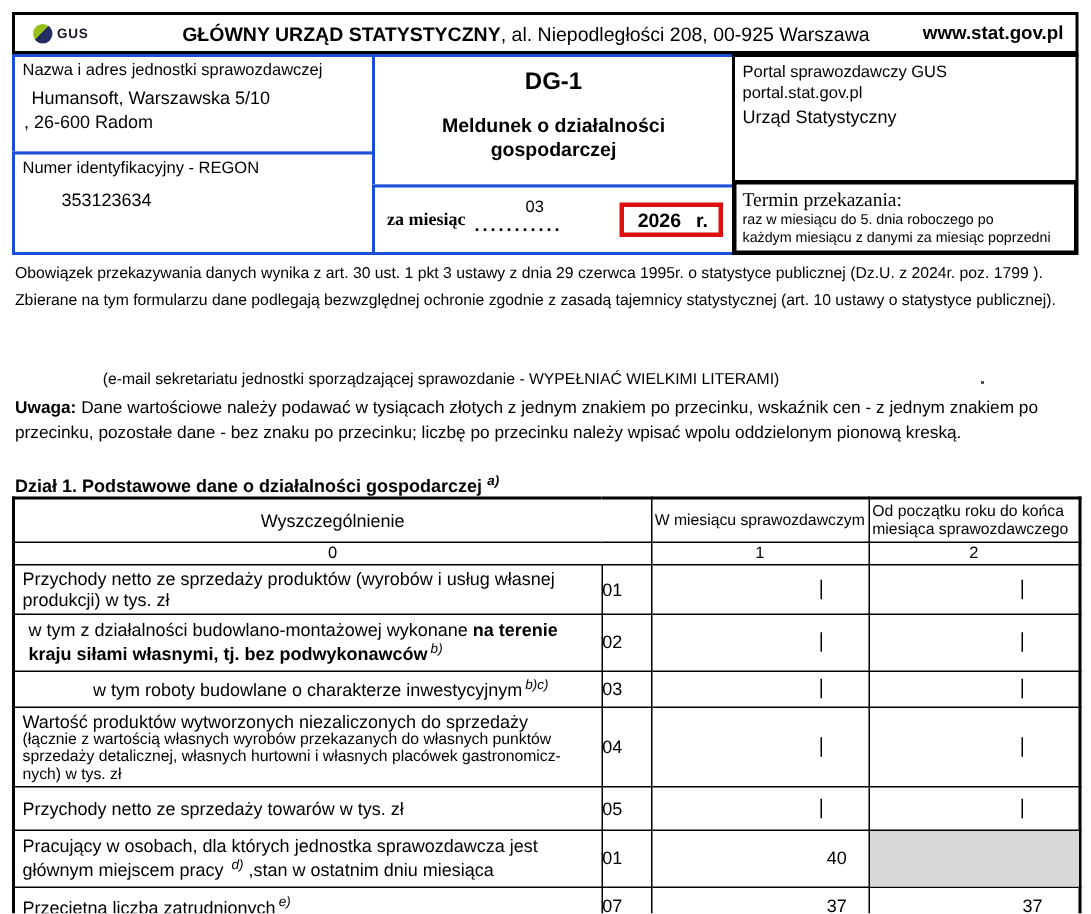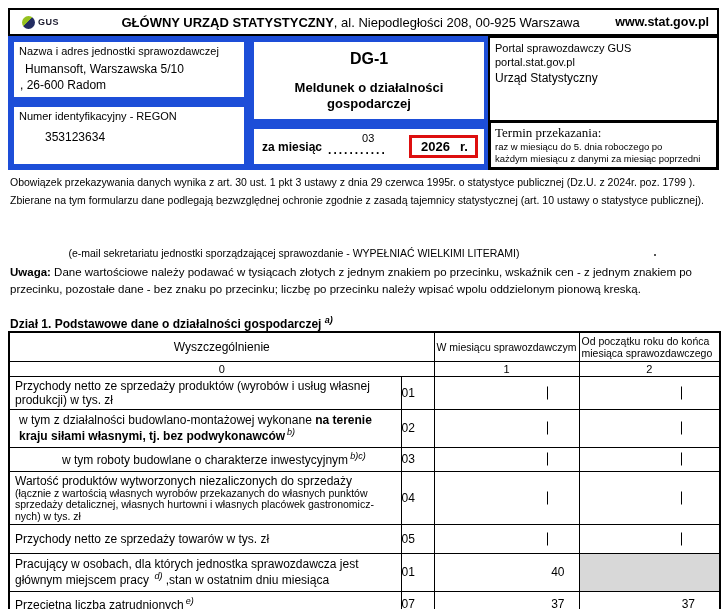--- a/index.html
+++ b/index.html
@@ -20,34 +20,34 @@
   .logo-text { font-size: 9px; font-weight: bold; letter-spacing: 0.5px; color: #1a1a2e; }
   .header-title { flex: 1; text-align: center; font-size: 13px; white-space: nowrap; }
   .header-title .org { font-weight: bold; }
   .header-www { font-size: 12.5px; font-weight: bold; padding-right: 2px; }
 
   
   .info-grid { position: absolute; left: 8px; top: 36px; width: 711px; height: 134px; display: flex; }
   .col-left  { width: 242px; display: flex; flex-direction: column; }
   .col-mid   { width: 242px; margin-left: -2px; display: flex; flex-direction: column; }
   .col-right { width: 231px; margin-left: -2px; display: flex; flex-direction: column; }
-  .ibox { border: 6px solid #1d4ed8; background: #fff; }
+  .ibox { border: 2px solid #1d4ed8; background: #fff; }
 
   .name-box { height: 67px; padding: 3px 5px; }
   .regon-box { height: 69px; margin-top: -2px; padding: 3px 5px; }
   .box-label { font-size: 11px; }
   .addr-line1 { font-size: 12px; margin: 5px 0 0 6px; }
   .addr-line2 { font-size: 12px; margin: 2px 0 0 1px; }
   .regon-value { font-size: 12px; margin: 8px 0 0 26px; }
 
   .dg1-box { height: 89px; text-align: center; padding-top: 8px; }
   .dg1-code { font-size: 16px; font-weight: bold; }
   .dg1-title { font-size: 13px; font-weight: bold; margin: 12px 18px 0; line-height: 1.25; }
   .month-box { height: 47px; margin-top: -2px; display: flex; align-items: center; padding: 0 6px 0 8px; }
-  .month-label { font-size: 12px; font-weight: bold; white-space: nowrap; }
+  .month-label { font-size: 12px; font-weight: bold; white-space: nowrap; font-family: Liberation Serif, serif; }
   .dots-wrap { position: relative; flex: 1; margin: 0 4px 0 6px; height: 24px; }
   .dots { position: absolute; left: 0; bottom: 2px; font-size: 12px; font-weight: bold; letter-spacing: 2px; white-space: nowrap; overflow: hidden; width: 100%; }
   .month-over { position: absolute; left: 32px; top: -3px; font-size: 11px; background: #fff; padding: 0 2px; }
   .year-box {
     border: 3px solid #dd0f0f; display: flex; align-items: center; gap: 10px;
     padding: 1px 7px 1px 9px; font-size: 13px; font-weight: bold; white-space: nowrap;
   }
 
   .portal-box { height: 86px; border: 2px solid #000; border-bottom: none; padding: 3px 5px; }
   .portal-l1, .portal-l2 { font-size: 11px; line-height: 1.3; }

